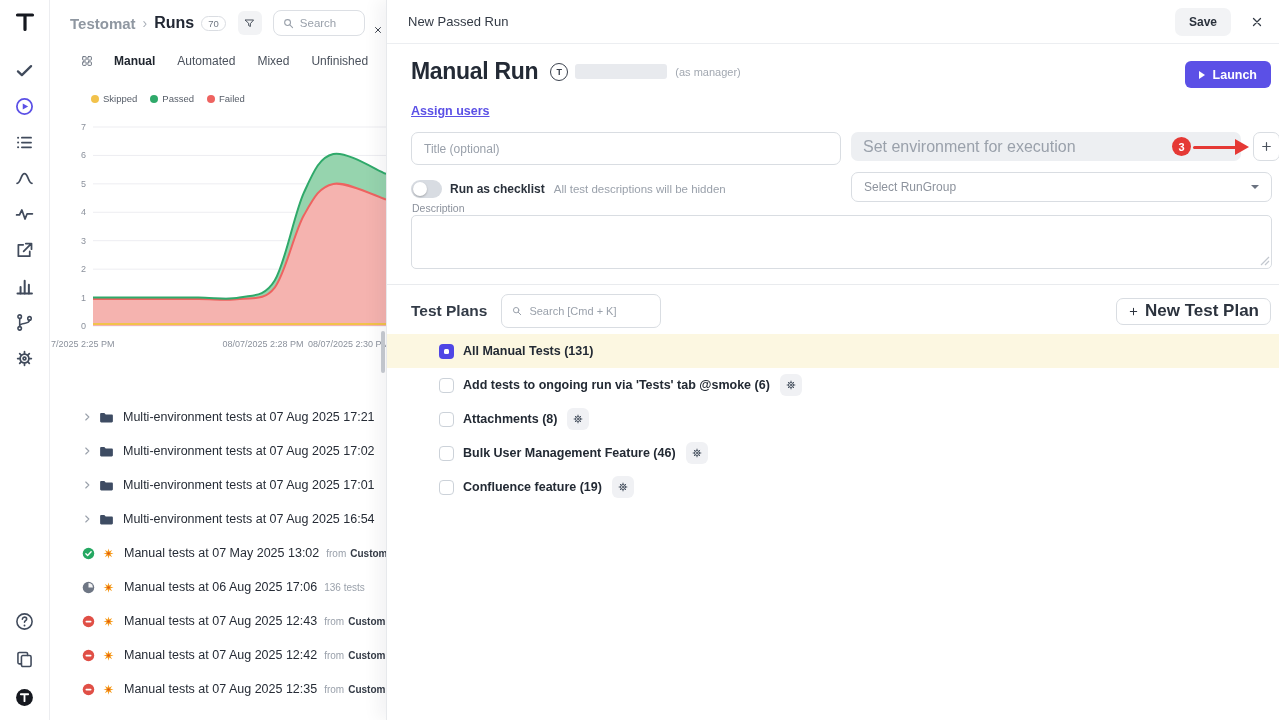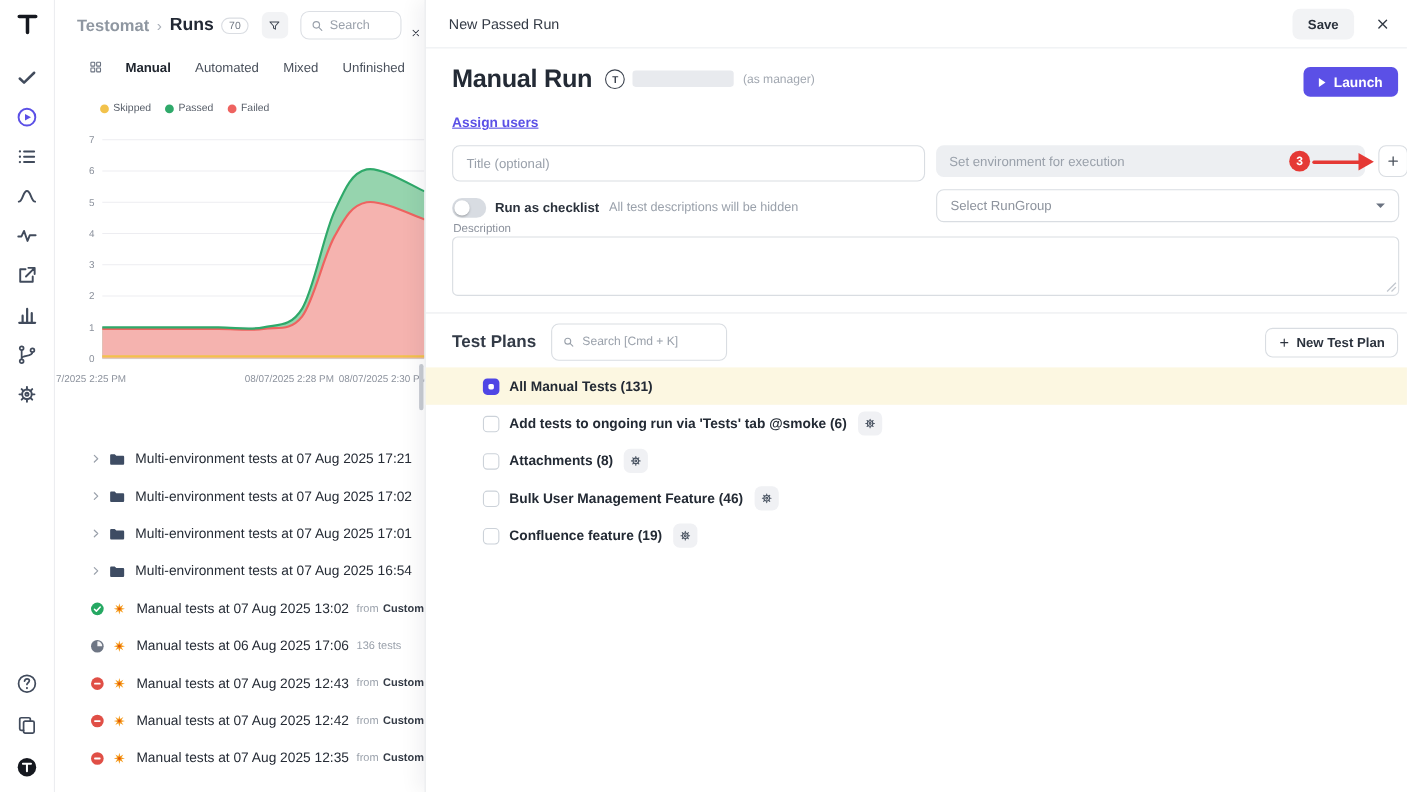--- a/index.html
+++ b/index.html
@@ -58,42 +58,42 @@
   .m-body{position:absolute;top:44px;left:0;right:0;bottom:0}
   .heading-row{position:absolute;left:24px;top:14px;display:flex;align-items:center}
   h1.run-title{font-size:23px;font-weight:700;color:#232a35;letter-spacing:-.3px}
   .avatar{margin-left:12px;width:18px;height:18px;border:1.6px solid #3a414d;border-radius:50%;display:flex;align-items:center;justify-content:center;font-size:9px;font-weight:700;color:#3a414d}
   .redacted{margin-left:7px;width:92px;height:15px;background:#e8eaee;border-radius:3px}
   .role-note{margin-left:8px;font-size:11px;color:#a2a8b1}
   .launch-btn{position:absolute;right:8px;top:17px;height:27px;background:#5b50e6;color:#fff;font-size:12.5px;font-weight:600;border-radius:6px;display:flex;align-items:center;gap:8px;padding:0 14px}
   .play-tri{width:0;height:0;border-left:6px solid #fff;border-top:4px solid transparent;border-bottom:4px solid transparent}
   .assign-link{position:absolute;left:24px;top:60px;font-size:12.5px;font-weight:600;color:#5b50e6;text-decoration:underline;cursor:pointer}
   .title-input{position:absolute;left:24px;top:88px;width:430px;height:33px;border:1px solid #d9dde2;border-radius:7px;padding:0 12px;font-size:12px;color:#333}
-  .env-input{position:absolute;left:464px;top:88px;width:390px;height:29px;background:#edeff2;border:none;border-radius:7px;padding:0 12px;font-size:12px;color:#000000}
+  .env-input{position:absolute;left:464px;top:88px;width:390px;height:29px;background:#edeff2;border:none;border-radius:7px;padding:0 12px;font-size:16px;color:#000000}
   .plus-btn{position:absolute;left:866px;top:88px;width:27px;height:29px;border:1px solid #d9dde2;border-radius:7px;background:#fff;color:#4a515c;display:flex;align-items:center;justify-content:center}
   .ann-badge{position:absolute;left:785px;top:93px;width:19px;height:19px;border-radius:50%;background:#e53935;color:#fff;font-size:11px;font-weight:700;display:flex;align-items:center;justify-content:center;z-index:3}
   .ann-arrow{position:absolute;left:806px;top:95px;width:56px;height:16px;z-index:3}
   .ann-line{position:absolute;left:0;top:6.5px;width:44px;height:3px;background:#e53935;border-radius:2px}
   .ann-head{position:absolute;left:42px;top:0;width:0;height:0;border-left:14px solid #e53935;border-top:8px solid transparent;border-bottom:8px solid transparent}
   .toggle-row{position:absolute;left:24px;top:130px;height:29px;display:flex;align-items:center}
   .toggle{width:31px;height:18px;border-radius:10px;background:#d8dce2;position:relative;cursor:pointer}
   .knob{position:absolute;left:2px;top:2px;width:14px;height:14px;border-radius:50%;background:#fff;box-shadow:0 1px 2px rgba(0,0,0,.25)}
   .toggle-label{margin-left:8px;font-size:12px;font-weight:700;color:#2a313b}
   .toggle-hint{margin-left:9px;font-size:11.5px;color:#9aa1ab}
   .rungroup{position:absolute;left:464px;top:128px;width:421px;height:30px;border:1px solid #d9dde2;border-radius:7px;display:flex;align-items:center;padding:0 12px;font-size:12px;color:#8d939d;background:#fff;cursor:pointer}
   .caret{margin-left:auto;width:0;height:0;border-top:4.5px solid #6a7280;border-left:4px solid transparent;border-right:4px solid transparent}
   .desc-label{position:absolute;left:25px;top:158px;font-size:10.5px;color:#8b919c}
   .desc{position:absolute;left:24px;top:171px;width:861px;height:54px;border:1px solid #d9dde2;border-radius:5px;resize:none;padding:8px 10px;font-size:12px;color:#333}
   .resize-h{position:absolute;left:873px;top:212px;z-index:2}
   .divider{position:absolute;left:0;top:240px;width:100%;height:1px;background:#e9ebee}
   .tp-header{position:absolute;left:0;top:252px;width:100%;height:30px;display:flex;align-items:center;padding:0 8px 0 24px}
   .tp-title{font-size:15.5px;font-weight:700;color:#333b47}
   .tp-search{margin-left:14px;width:160px;height:27px;border:1px solid #d9dde2;border-radius:7px;display:flex;align-items:center;gap:6px;padding:16px 9px;color:#9aa1ab;background:#fff}
   .tp-search input{border:none;background:none;width:112px;font-size:11px;color:#333}
-  .tp-new{margin-left:auto;height:27px;border:1px solid #d9dde2;border-radius:7px;background:#fff;display:flex;align-items:center;gap:6px;padding:0 11px;font-size:12px;font-weight:600;color:#2c333e}
+  .tp-new{margin-left:auto;height:27px;border:1px solid #d9dde2;border-radius:7px;background:#fff;display:flex;align-items:center;gap:6px;padding:0 11px;font-size:17px;font-weight:600;color:#2c333e}
   .plans{position:absolute;left:0;top:290px;width:100%}
   .plan-row{height:34px;display:flex;align-items:center;padding-left:52px;cursor:pointer}
   .plan-row.hl{background:#fcf7e1}
   .cb{width:15px;height:15px;border:1.5px solid #ccd2d9;border-radius:4px;background:#fff;flex:none;cursor:pointer}
   .cb.checked{border:none;background:#4f46e5;display:flex;align-items:center;justify-content:center}
   .cb.checked::after{content:"";width:5px;height:5px;background:#fff;border-radius:1.5px}
   .plabel{margin-left:9px;font-size:12.5px;font-weight:600;color:#232a34}
   .gearbtn{margin-left:10px;width:22px;height:22px;border-radius:6px;background:#f0f1f4;display:flex;align-items:center;justify-content:center;cursor:pointer}
 </style>
 </head>
@@ -371,21 +371,21 @@
               <path d="M7.8 12.5l2.8 2.8 5.6-6" stroke="#fff" stroke-width="2.2" fill="none" stroke-linecap="round" stroke-linejoin="round"></path>
             </svg>
           </span>
           <span class="ic" style="width: 15px; height: 15px;">
             <svg viewBox="0 0 24 24">
               <polygon points="12,3.8 13.3,8.9 17.8,6.2 15.1,10.7 20.2,12 15.1,13.3 17.8,17.8 13.3,15.1 12,20.2 10.7,15.1 6.2,17.8 8.9,13.3 3.8,12 8.9,10.7 6.2,6.2 10.7,8.9" fill="#f59b1e"></polygon>
               <circle cx="12" cy="12" r="2.1" fill="#e2590f"></circle>
             </svg>
           </span>
         </span>
-    <span class="rlabel">Manual tests at 07 Aug 2025 13:02</span>
+    <span class="rlabel">Manual tests at 07 May 2025 13:02</span>
     <span class="rmeta">
           <span class="mpre">from</span>
           <span class="mval bold">Custom</span>
         </span>
   </div>
       <div class="run-row">
     <span class="ricons">
           <span class="ic" style="width: 15px; height: 15px;">
             <svg viewBox="0 0 24 24">
               <circle cx="12" cy="12" r="9.2" fill="#6e7684"></circle>

